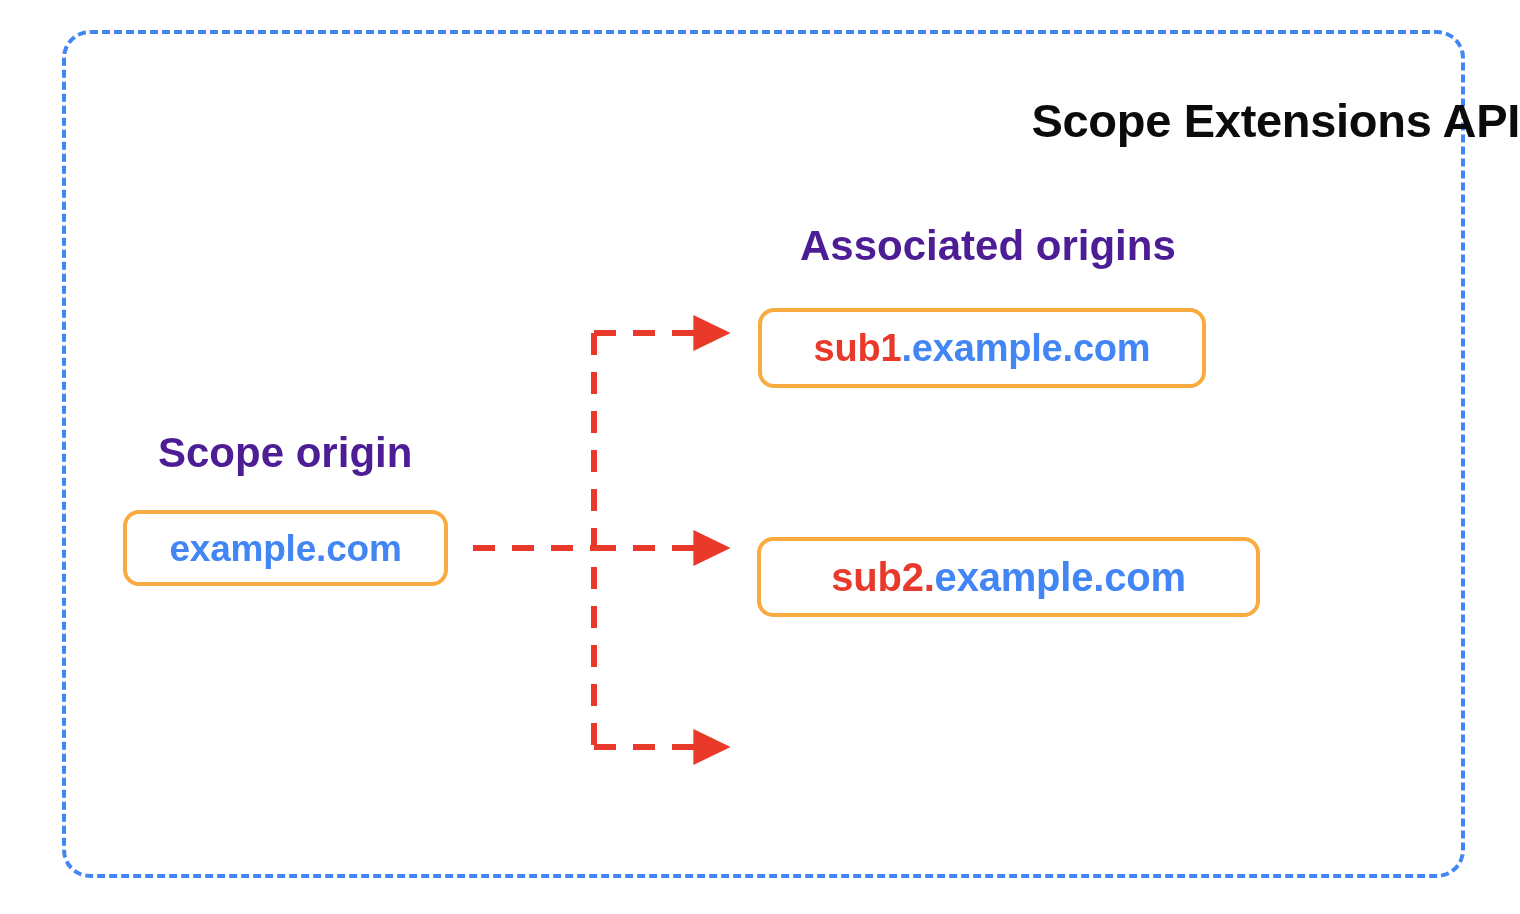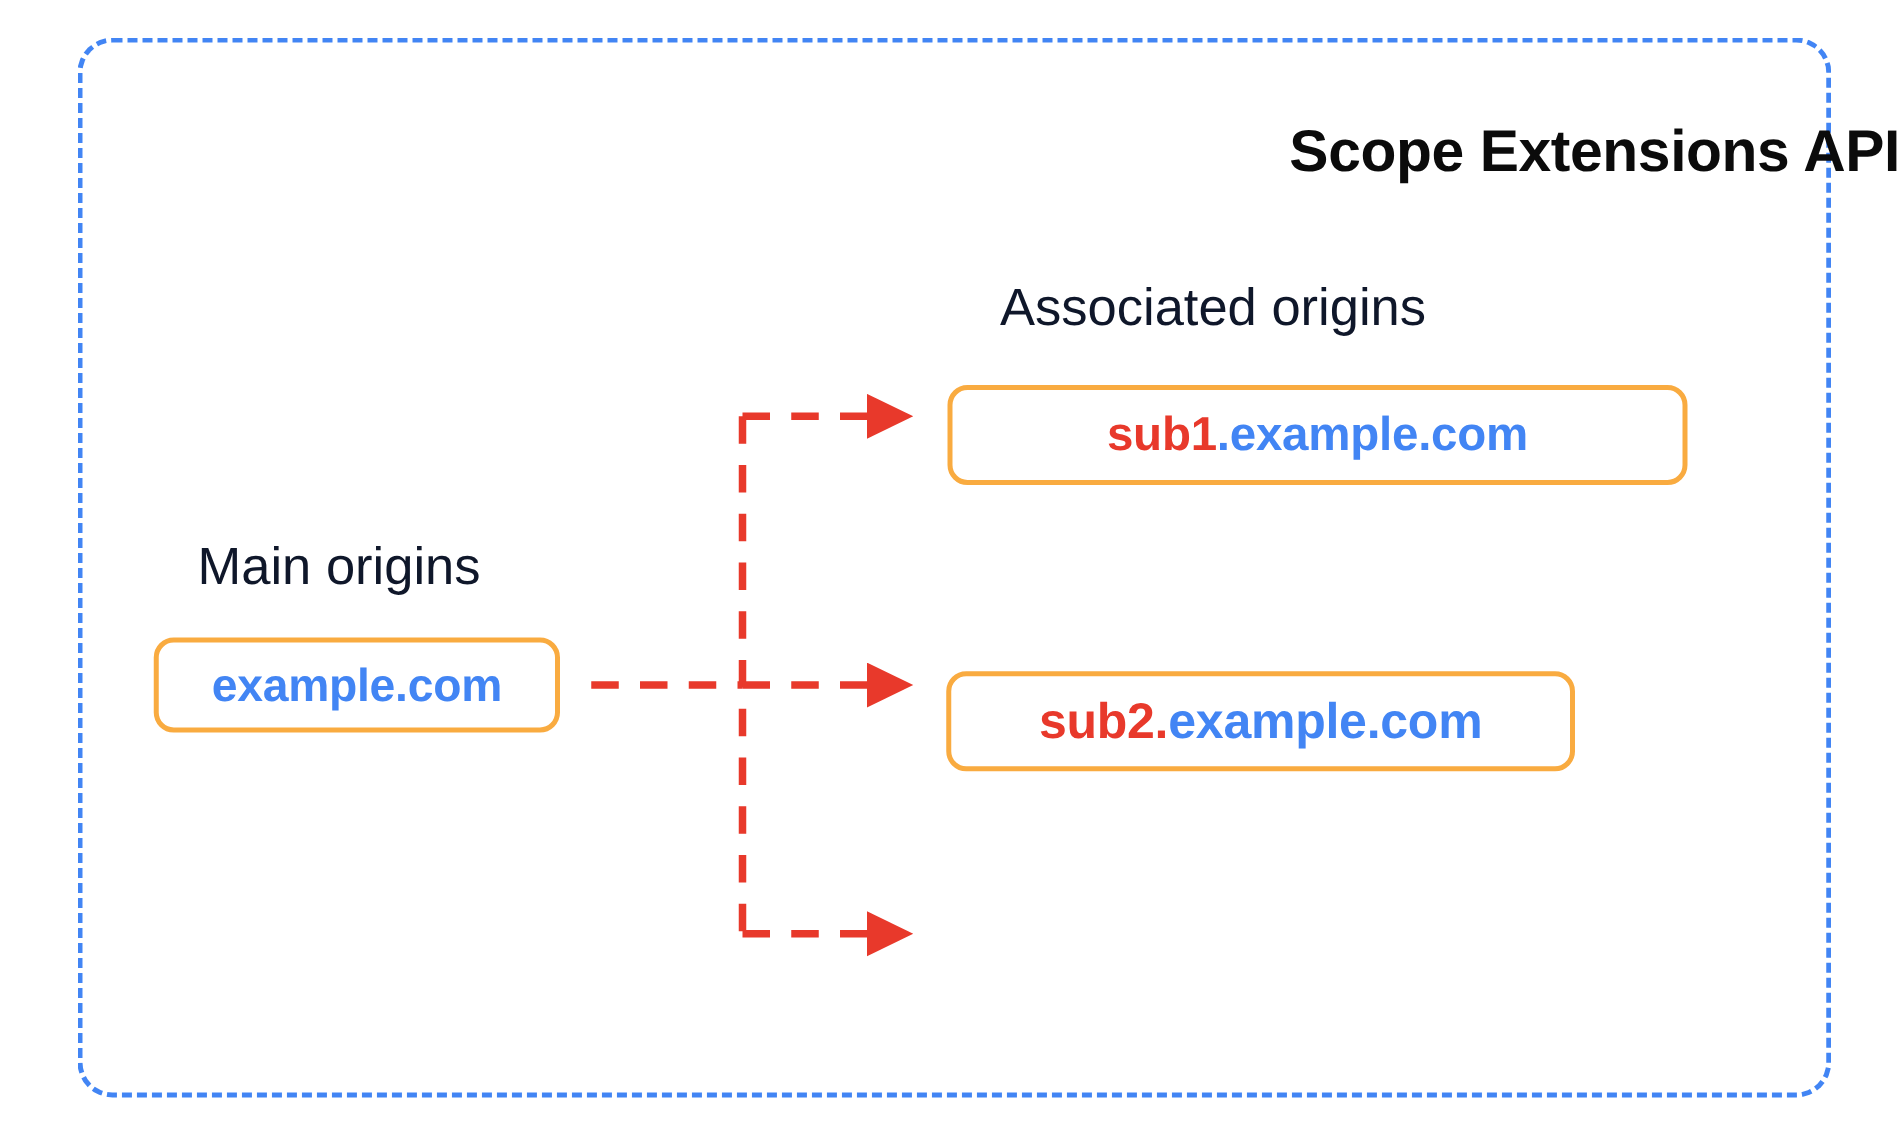--- a/index.html
+++ b/index.html
@@ -44,22 +44,22 @@
     letter-spacing: -0.3px;
     line-height: 1.1;
     padding-left: 20px;
     box-sizing: border-box;
   }
 
   
   .section-label {
     position: absolute;
     font-size: 42px;
-    font-weight: 400;
-    color: #0f172a;
+    font-weight: 700;
+    color: #4c1d95;
     white-space: nowrap;
     line-height: 1.1;
     text-align: center;
   }
   .section-label.main-origin-label {
     left: 158px;
     top: 430px;
   }
   .section-label.associated-label {
     left: 800px;
@@ -92,21 +92,21 @@
     top: 510px;
     width: 325px;
     height: 76px;
   }
   #chip-main .chip-text { font-size: 37px; }
 
   
   #chip-sub1 {
     left: 758px;
     top: 308px;
-    width: 592px;
+    width: 448px;
     height: 80px;
   }
   #chip-sub1 .chip-text { font-size: 38px; }
 
   #chip-sub2 {
     left: 757px;
     top: 500px;
     width: 503px;
     height: 80px;
     margin-top: 37px;
@@ -133,21 +133,21 @@
 </style>
 </head>
 <body>
 
 <div id="canvas">
 
   <div class="outer-frame"></div>
 
   <div class="diagram-title">Scope Extensions API</div>
 
-  <div class="section-label main-origin-label">Main origins</div>
+  <div class="section-label main-origin-label">Scope origin</div>
 
   <div class="section-label associated-label">Associated origins</div>
 
   <svg id="connectors" viewBox="0 0 1520 914" xmlns="http://www.w3.org/2000/svg">
     <defs>
       <marker id="arrowhead" markerWidth="7" markerHeight="7" refX="0.6" refY="3" orient="auto" markerUnits="strokeWidth">
         <path d="M0,0 L6.2,3 L0,6 Z" fill="#E8392B"></path>
       </marker>
     </defs>
 

